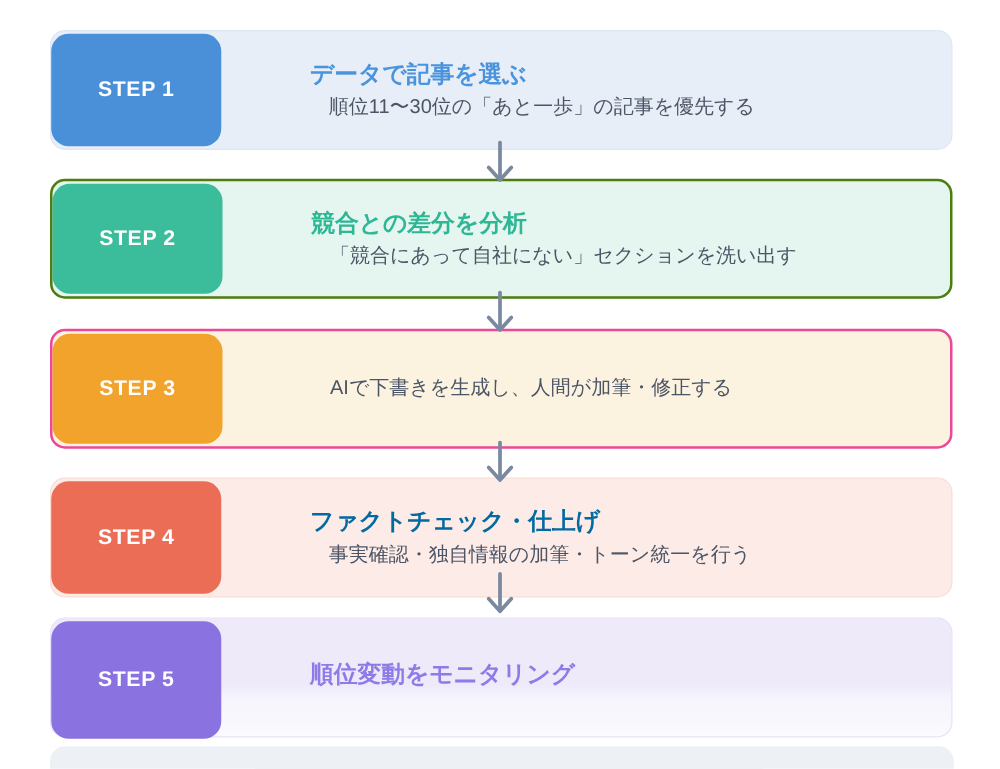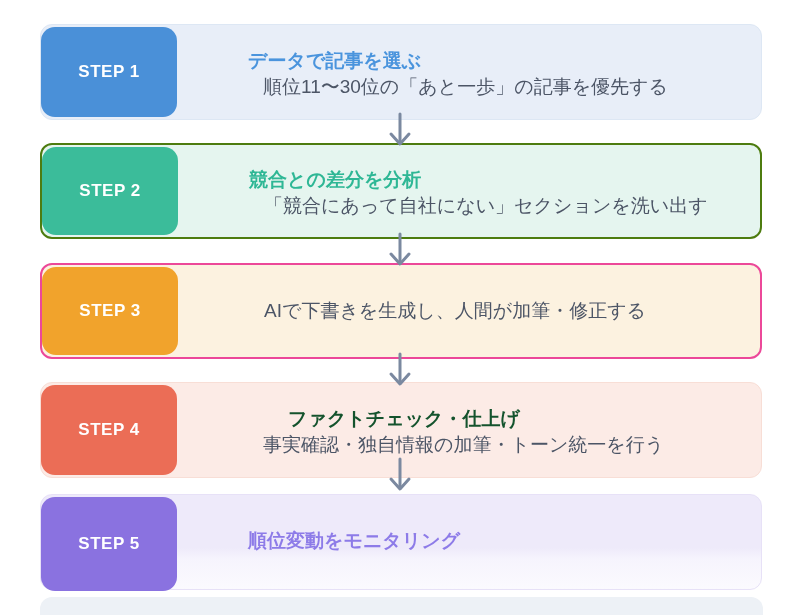--- a/index.html
+++ b/index.html
@@ -55,24 +55,24 @@
   .title{
     font-size:19px;
     font-weight:bold;
     line-height:26px;
     margin:0 0 3px 0;
     padding-left:71px;
   }
   .row1 .title{color:#4a94dd;}
   .row2 .title{color:#2eb795;}
   .row3 .title{color:#f2a431;}
-  .row4 .title{color:#14532d;margin-left:40px;}
+  .row4 .title{color:#0369a1;}
   .row5 .title{color:#8d7be8;}
   .desc{
-    font-size:19px;
+    font-size:16px;
     line-height:20px;
     color:#4c5566;
     padding-left:86px;
   }
   .row5 .desc{
     text-align:center;
     padding:0 150px 0 40px;
   }
 
   

